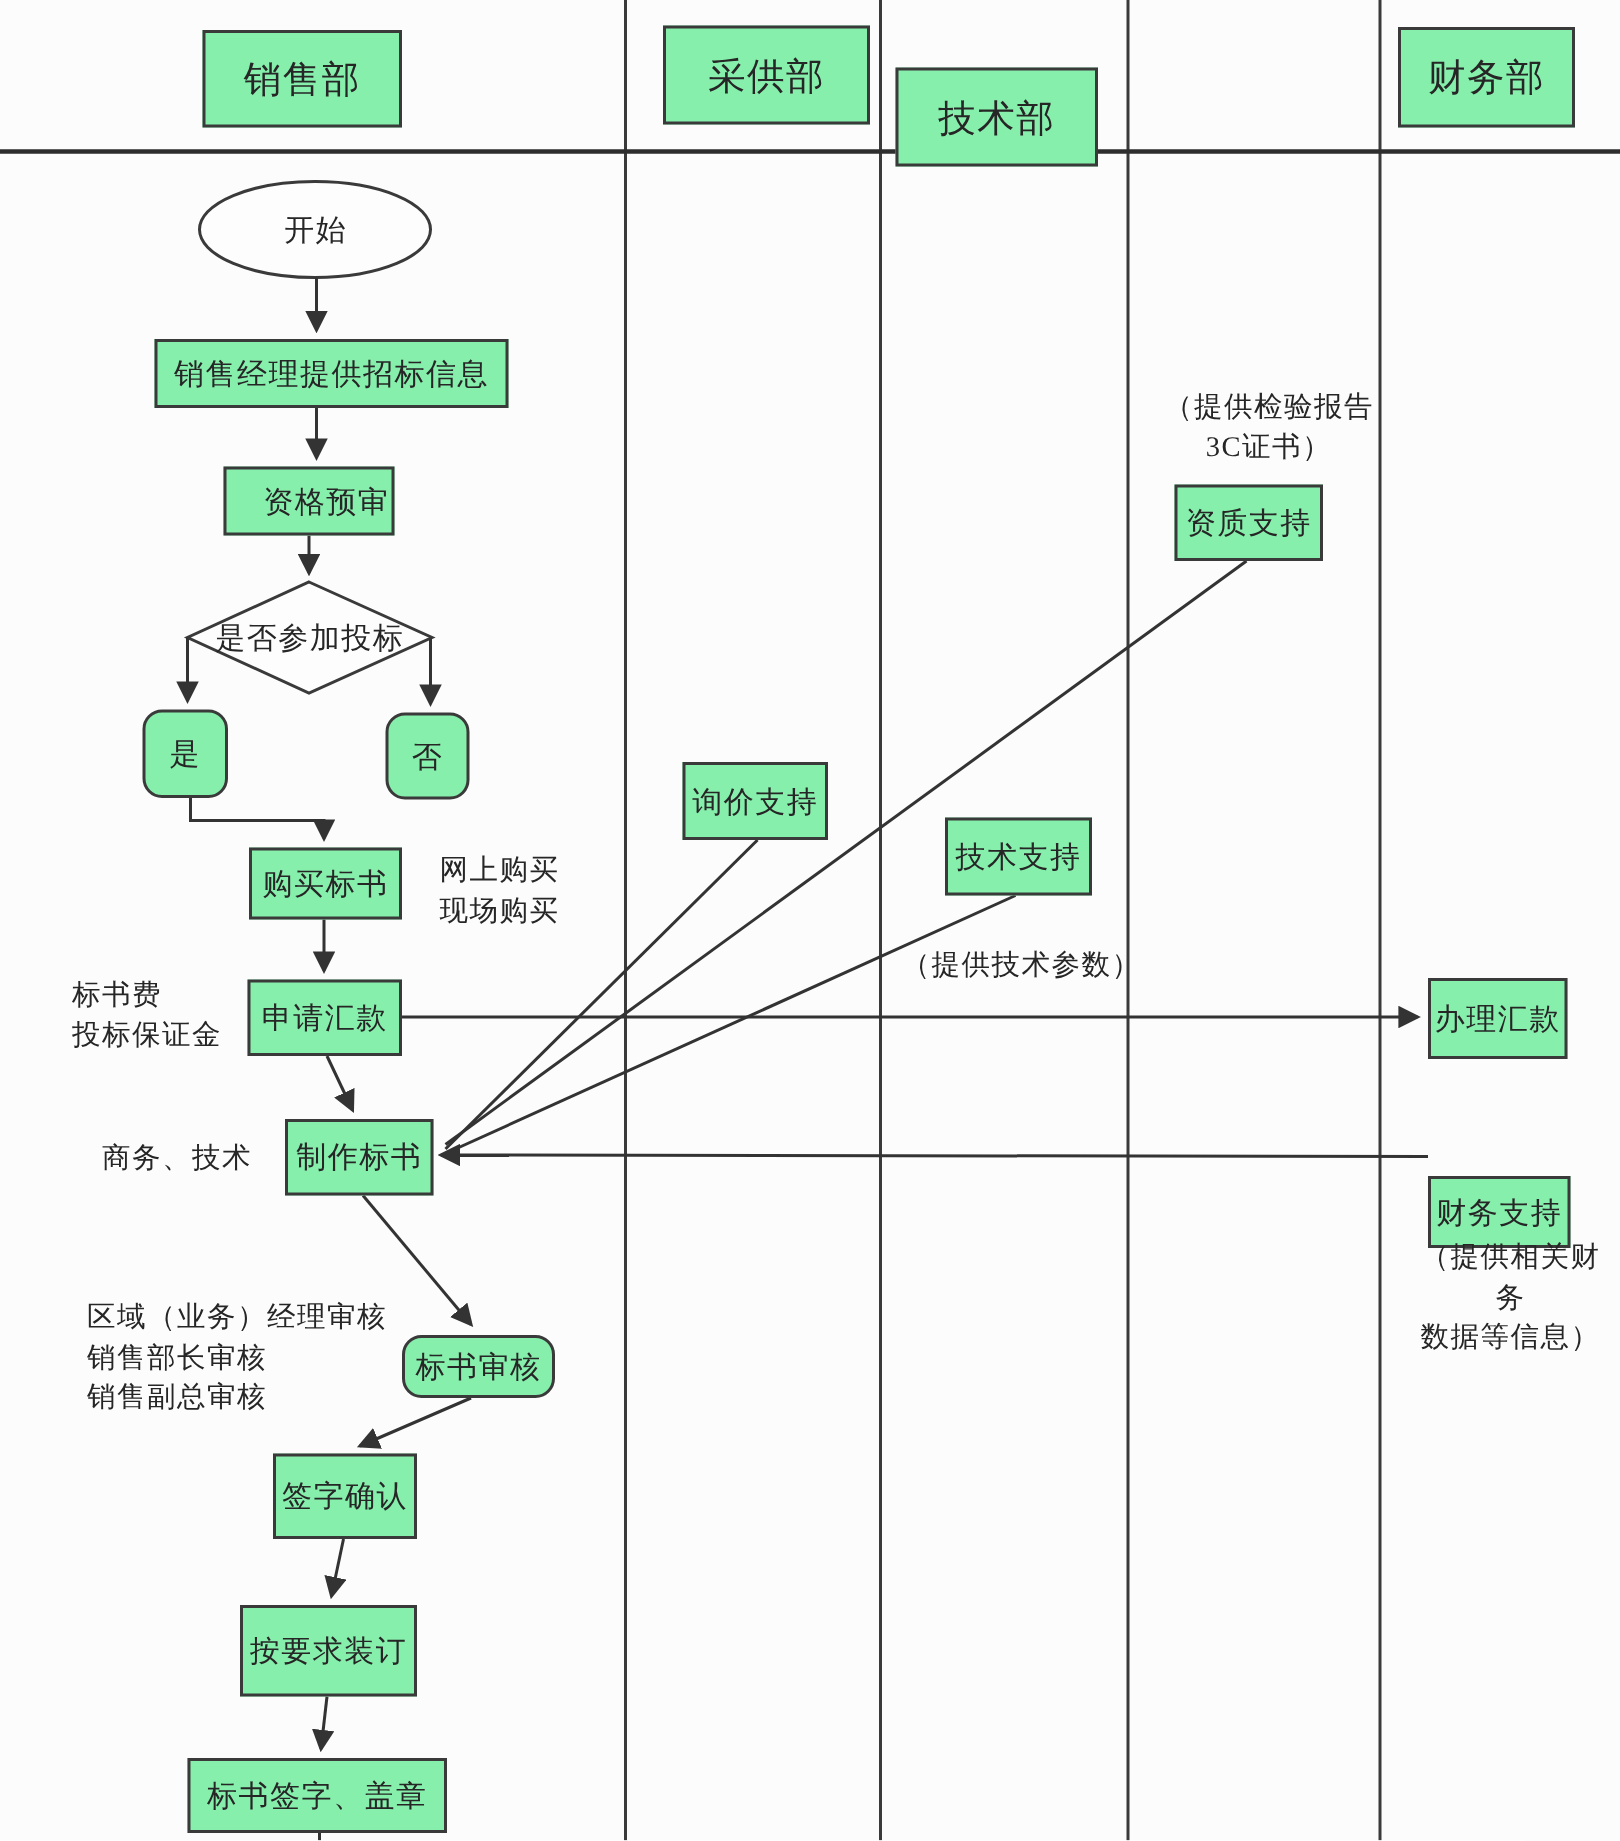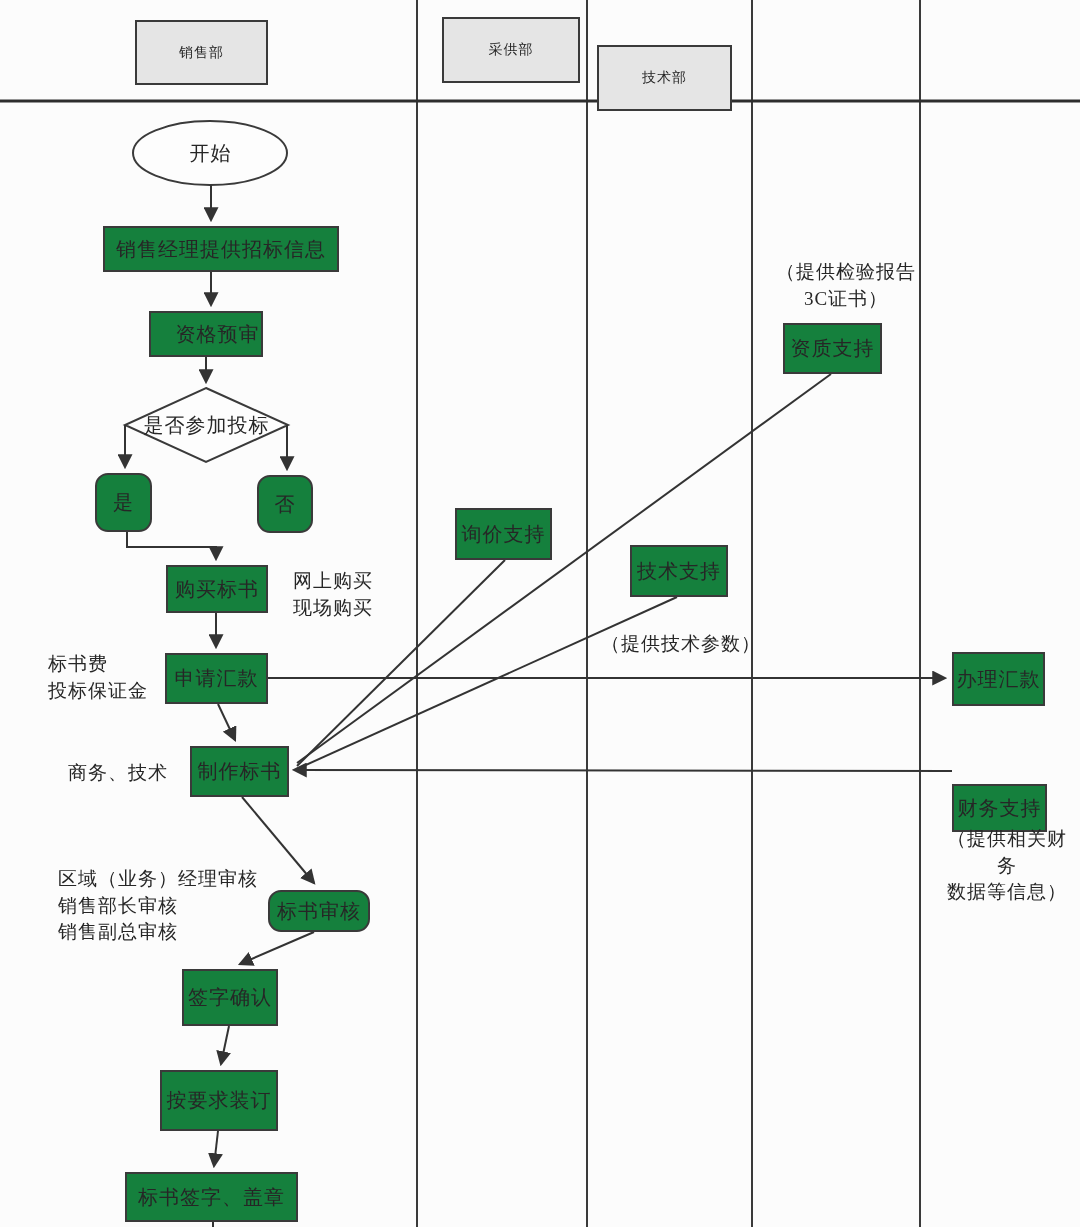--- a/index.html
+++ b/index.html
@@ -9,30 +9,30 @@
     height: 1227px;
     background: #fcfcfc;
     font-family: "Liberation Serif", "DejaVu Serif", serif;
     color: #262626;
     overflow: hidden;
   }
   #wires { position: absolute; left: 0; top: 0; width: 1080px; height: 1227px; }
   .node {
     position: absolute;
     border: 2px solid #3a3a3a;
-    background: #15803d;
+    background: #86efac;
     display: flex;
     align-items: center;
     justify-content: center;
     font-size: 20px;
     letter-spacing: 1px;
     box-sizing: border-box;
     text-align: center;
   }
-  .lane-header { font-size: 14px; background: #e5e5e5; }
+  .lane-header { font-size: 25px; background: #86efac; }
   .rounded { border-radius: 13px; }
   .freelabel {
     position: absolute;
     display: flex;
     align-items: center;
     justify-content: center;
     font-size: 20px;
     letter-spacing: 1px;
     text-align: center;
   }
@@ -88,20 +88,21 @@
       <path d="M505,560 L297,766"></path>
       <path d="M677,597 L297,769"></path>
       <path d="M831,374 L297,763"></path>
       <path d="M952,771 L294,770" marker-end="url(#arrow)"></path>
     </g>
   </svg>
 
   <div class="node lane-header" style="left:135px; top:20px;  width:133px; height:65px;">销售部</div>
   <div class="node lane-header" style="left:442px; top:17px;  width:138px; height:66px;">采供部</div>
   <div class="node lane-header" style="left:597px; top:17px;  width:135px; height:66px;margin-top:28px;">技术部</div>
+  <div class="node lane-header" style="left:932px; top:18px;  width:118px; height:67px;">财务部</div>
 
   <div class="freelabel" style="left:134px; top:121px; width:153px; height:64px;">开始</div>
   <div class="freelabel" style="left:126px; top:390px; width:161px; height:70px;">是否参加投标</div>
 
   <div class="node" style="left:103px; top:226px; width:236px; height:46px;">销售经理提供招标信息</div>
   <div class="node" style="left:149px; top:311px; width:114px; height:46px;padding-left:23px;">资格预审</div>
   <div class="node rounded" style="left:95px;  top:473px; width:57px;  height:59px;">是</div>
   <div class="node rounded" style="left:257px; top:475px; width:56px;  height:58px;">否</div>
   <div class="node" style="left:166px; top:565px; width:102px; height:48px;">购买标书</div>
   <div class="node" style="left:165px; top:653px; width:103px; height:51px;">申请汇款</div>

